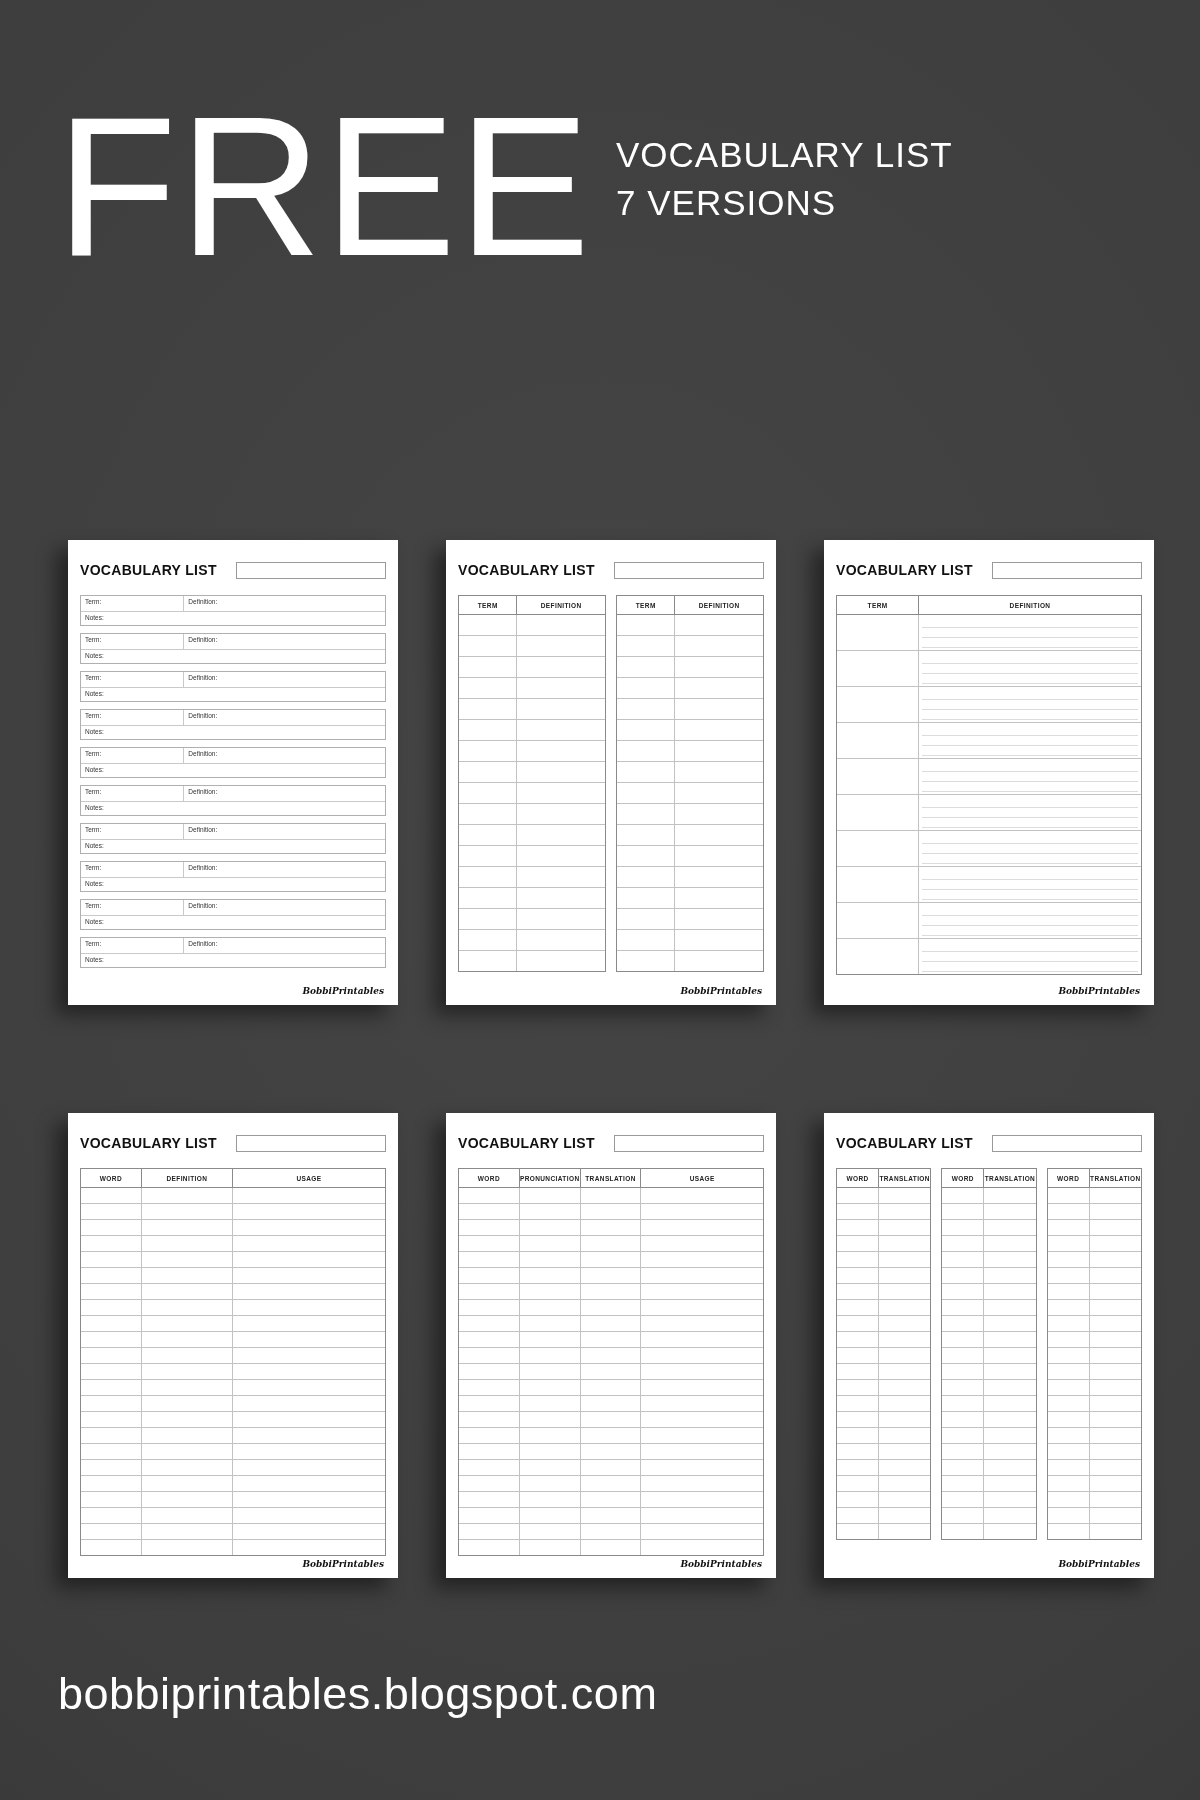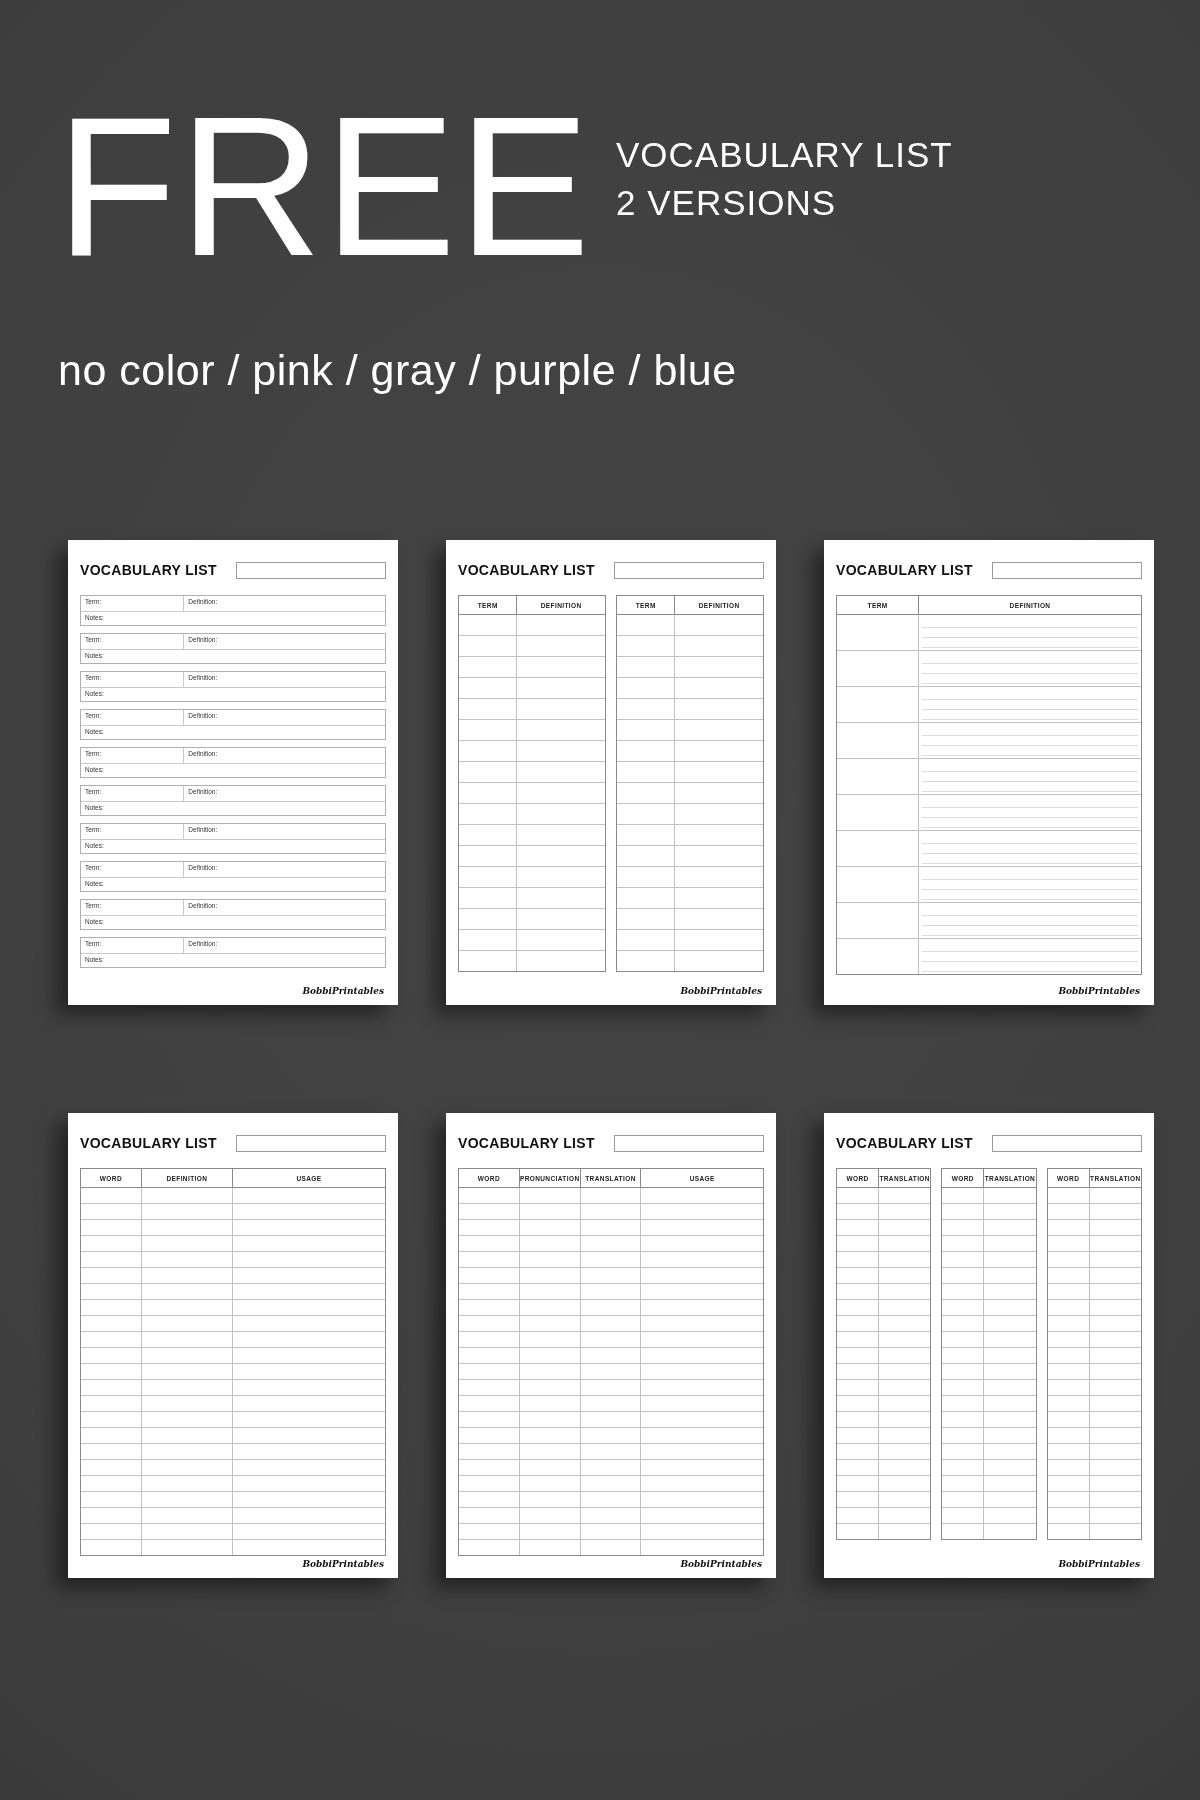--- a/index.html
+++ b/index.html
@@ -69,24 +69,23 @@
 </style>
 </head>
 <body>
 
 <div class="poster">
 
   <div class="free">FREE</div>
 
   <div class="header-right">
     <div class="hr2">VOCABULARY LIST</div>
-    <div class="hr3">2 VERSIONS</div>
+    <div class="hr3">7 VERSIONS</div>
   </div>
 
-  <div class="subtitle">no color / pink / gray / purple / blue</div>
 
   <div class="page p0">
     <div class="page-inner">
       <div class="page-head">
         <span class="page-title">VOCABULARY LIST</span>
         <span class="name-box"></span>
       </div>
       <div class="page-body">
           <div class="tdn-block">
             <div class="tdn-top">
@@ -1070,14 +1069,15 @@
                 <div class="t-cell" style="width: 45%;"></div>
                 <div class="t-cell" style="width: 55%;"></div>
               </div>
             </div>
           </div>
         </div>
       <div class="page-brand">BobbiPrintables</div>
     </div>
   </div>
 
+  <div class="site-url">bobbiprintables.blogspot.com</div>
 
 </div>
 
 </body></html>

